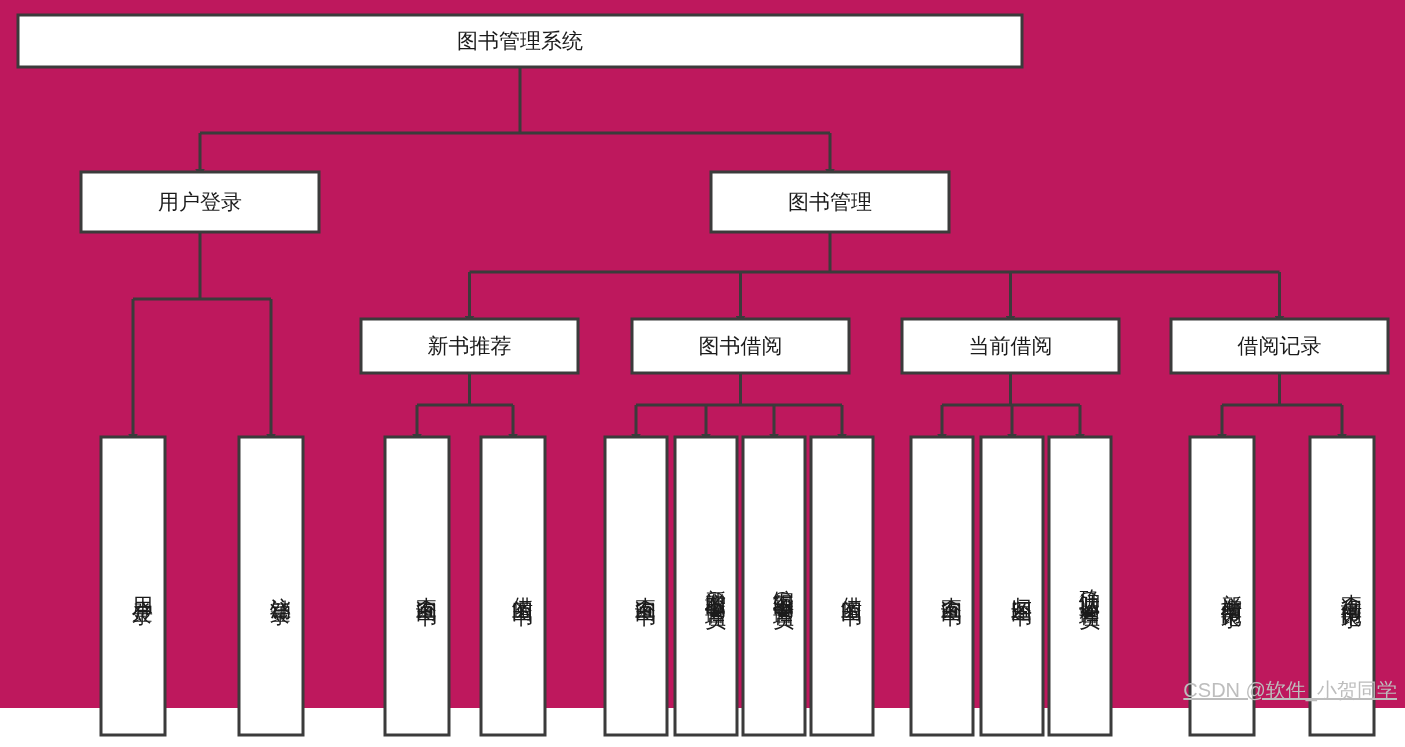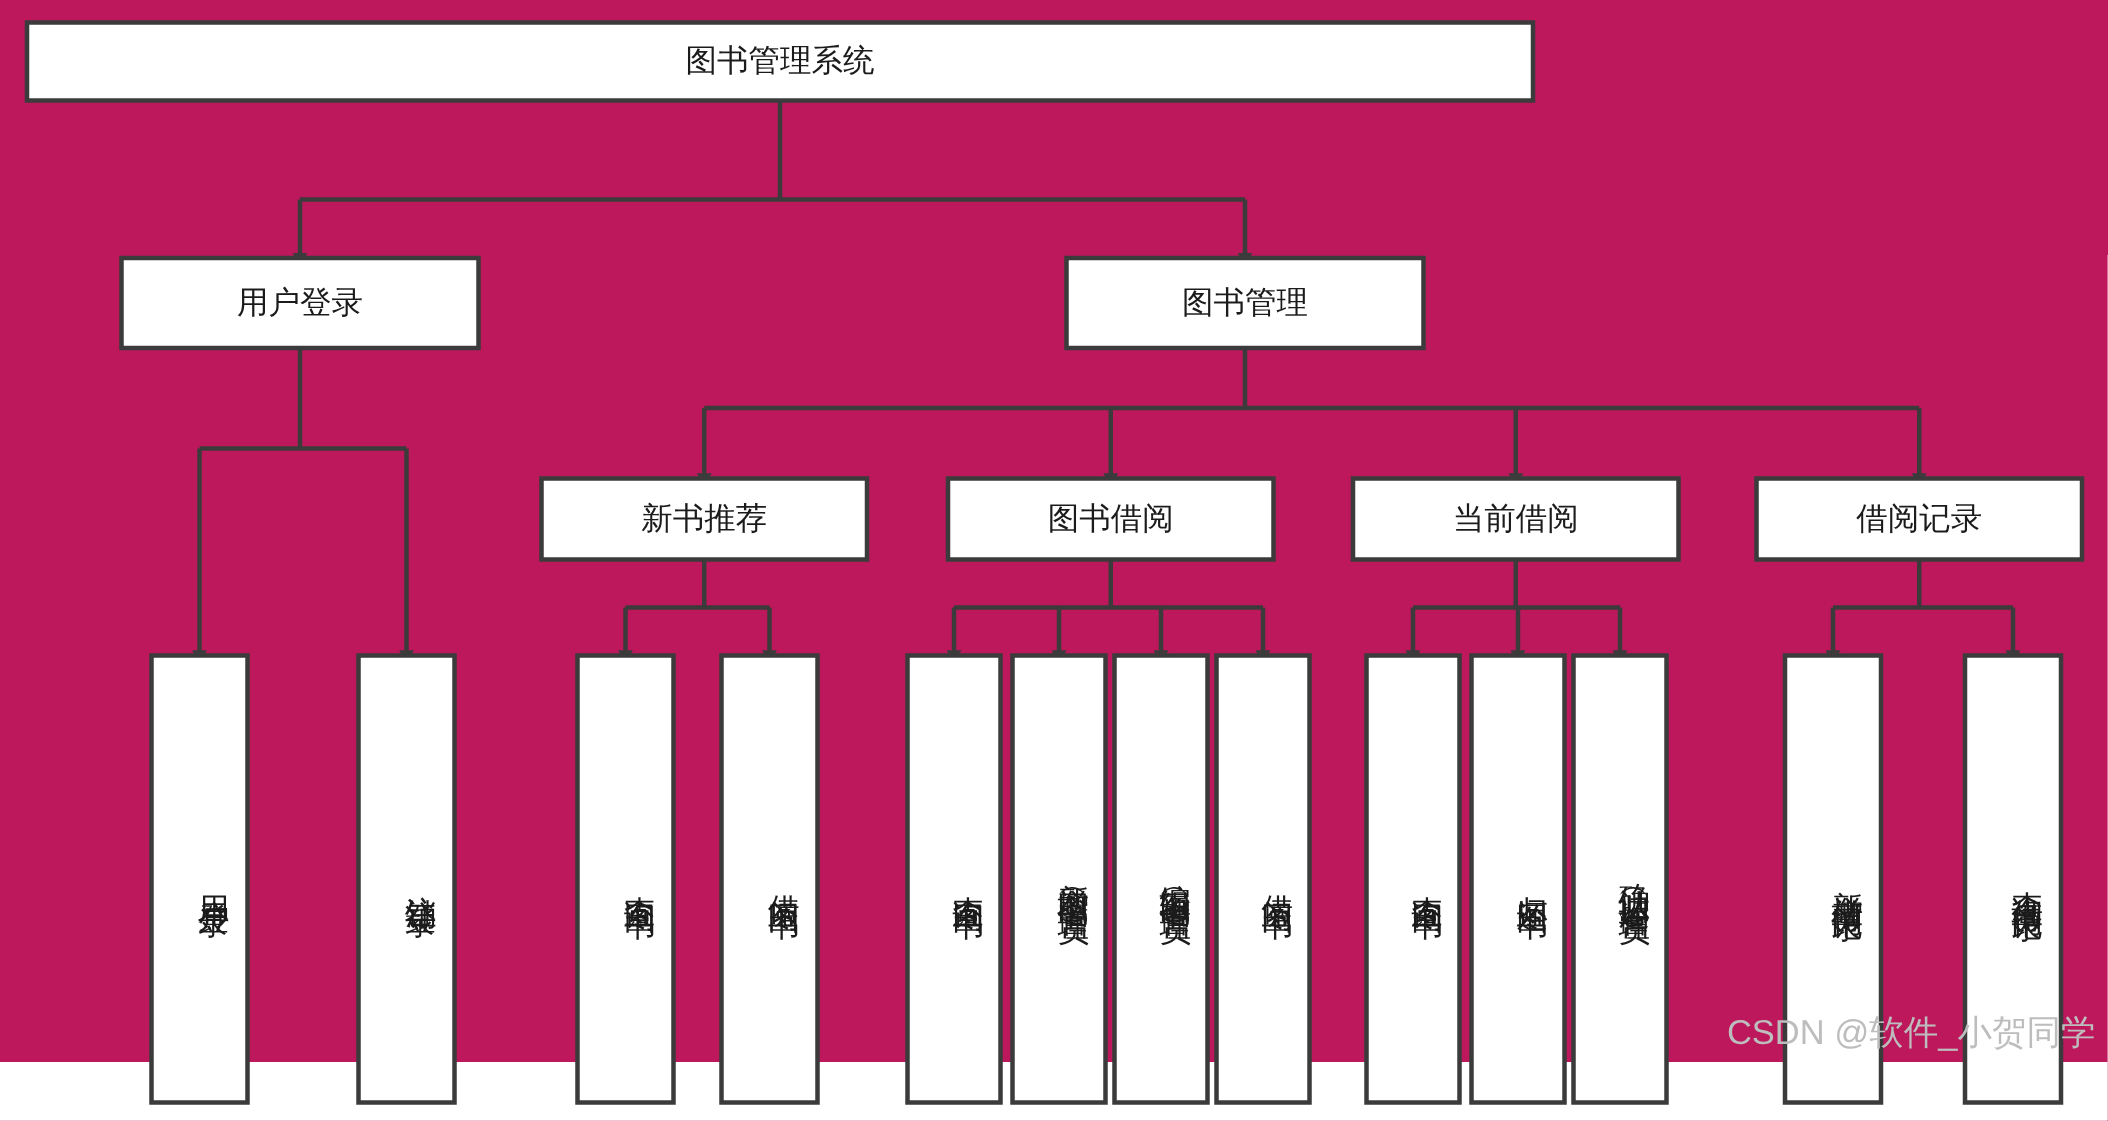--- a/index.html
+++ b/index.html
@@ -18,22 +18,22 @@
   }
   .node-label-v{
     font-family:"Liberation Sans","DejaVu Sans",sans-serif;
     fill:#1b1b1b;font-size:21px;text-anchor:middle;
     writing-mode:vertical-rl;glyph-orientation-vertical:0;
     letter-spacing:3px;
   }
   .watermark{
     position:absolute;right:8px;bottom:4px;
     font-family:"Liberation Sans","DejaVu Sans",sans-serif;
-    font-size:23px;color:#bdbdbd;white-space:nowrap;
-    pointer-events:none;user-select:none;
+    font-size:20px;color:#bdbdbd;white-space:nowrap;
+    pointer-events:none;user-select:none;text-decoration:underline;
   }
 </style>
 </head>
 <body>
 
 <div id="diagram-root">
   <svg class="diagram" id="diagram-svg" viewBox="0 0 1405 747" xmlns="http://www.w3.org/2000/svg">
     <defs>
       <marker id="arrowhead" markerWidth="9" markerHeight="10" refX="1.5" refY="5" orient="auto" markerUnits="userSpaceOnUse">
         <path d="M0,0 L0,10 L9,5 z" fill="#3b3b3b"></path>

